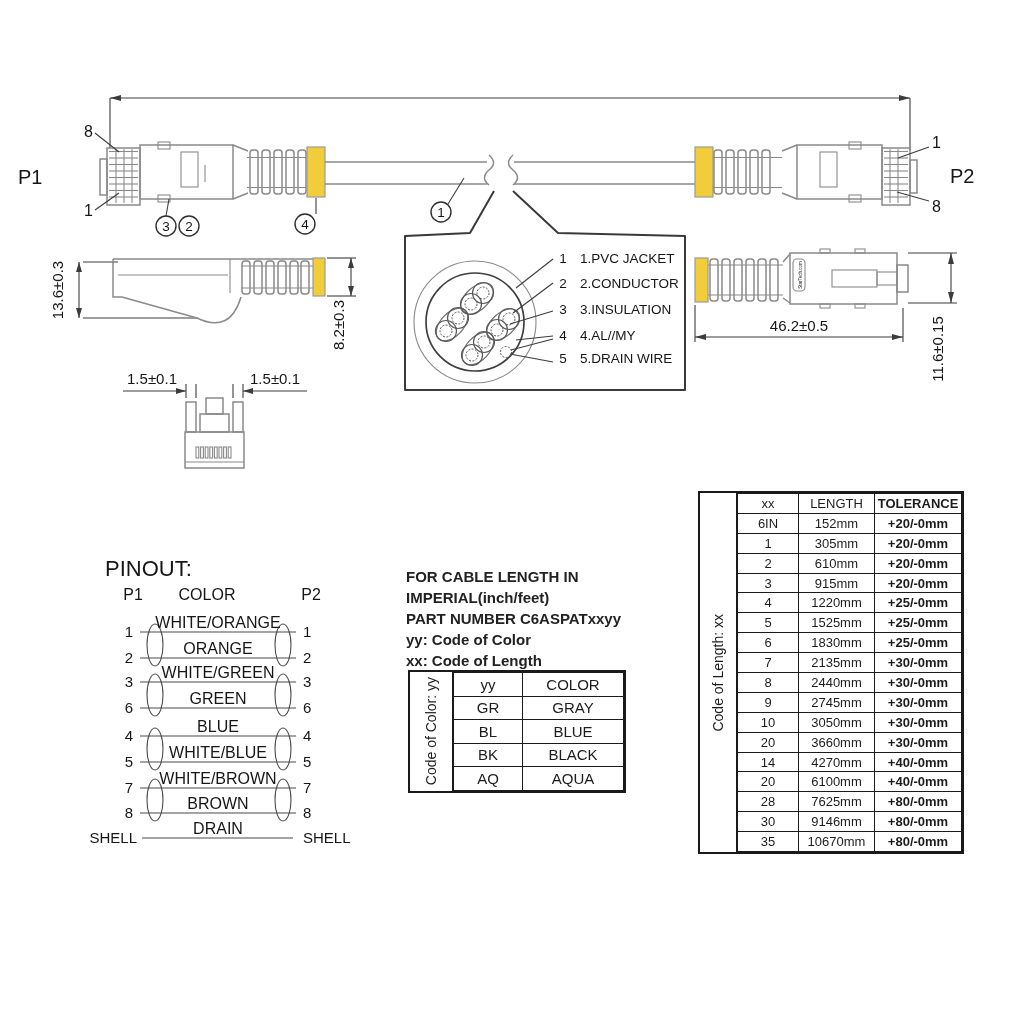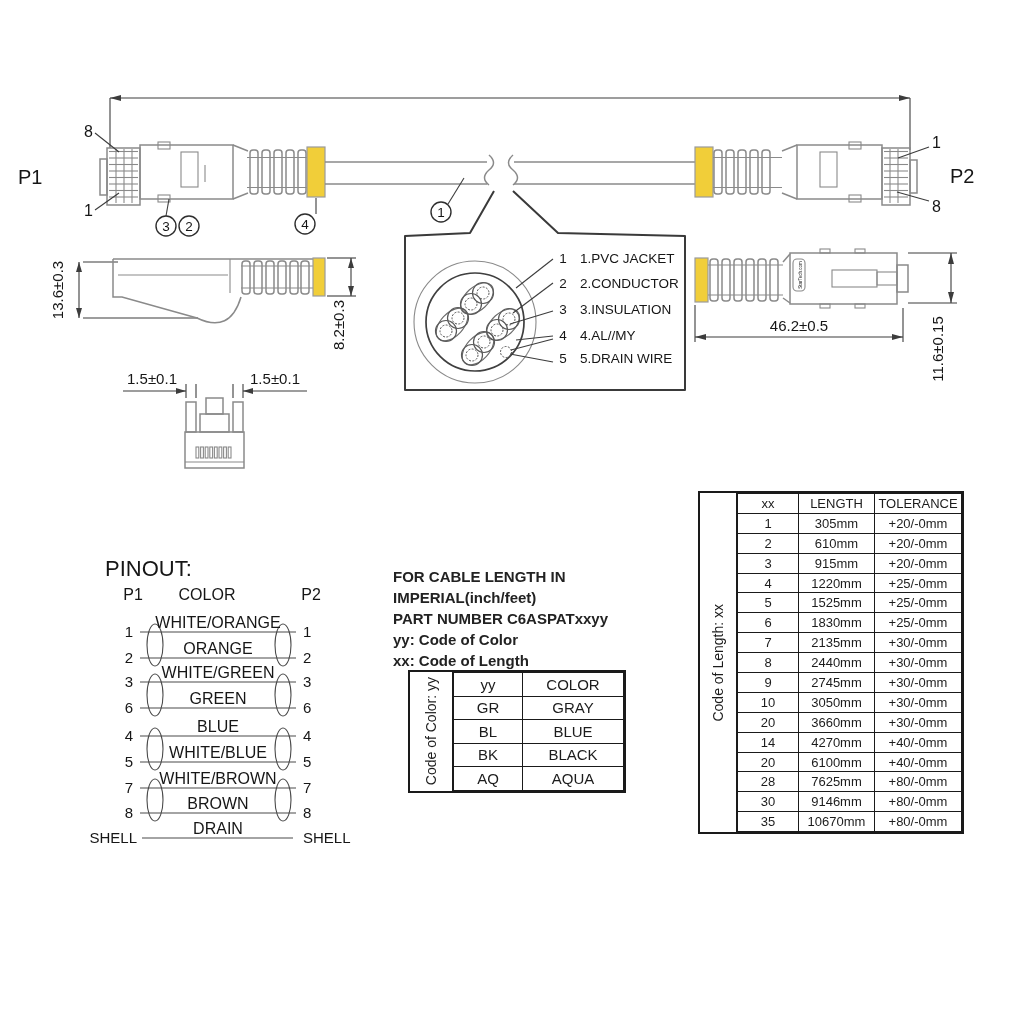--- a/index.html
+++ b/index.html
@@ -13,34 +13,34 @@
   .leader{stroke:#3c3c3c;stroke-width:1.1;fill:none;}
   .yl{fill:#f1ce39;stroke:#9b9b9b;stroke-width:1.2;}
   .boxline{stroke:#3a3a3a;stroke-width:2;fill:none;stroke-linejoin:round;}
   .xsec{stroke:#5a5a5a;stroke-width:1.2;fill:none;}
   .xsec-in{stroke:#555;stroke-width:1;fill:none;stroke-dasharray:2 1.4;}
   .pair{stroke:#6a6a6a;stroke-width:1.1;fill:none;}
   .pin{stroke:#4a4a4a;stroke-width:1.1;fill:none;}
   .callout-circle{fill:#fff;stroke:#2e2e2e;stroke-width:1.4;}
   .t13{font-size:13.5px;} .t15{font-size:15px;} .t16{font-size:16px;}
   .t20{font-size:20px;} .t22{font-size:22px;}
-  .notes{position:absolute;left:393px;top:566px;width:280px;font-size:15px;font-weight:600;line-height:21px;color:#222;}
+  .notes{position:absolute;left:406px;top:566px;width:280px;font-size:15px;font-weight:600;line-height:21px;color:#222;}
   .twrap{position:absolute;display:flex;background:#fff;border:2px solid #1a1a1a;}
   .side-label{display:flex;align-items:center;justify-content:center;border-right:1.5px solid #1a1a1a;font-size:14px;}
   .side-label span{writing-mode:vertical-rl;transform:rotate(180deg);white-space:nowrap;}
   table{border-collapse:collapse;}
   td,th{border:1.4px solid #1a1a1a;text-align:center;padding:0;font-weight:normal;}
   #color-table{left:408px;top:670px;}
   #color-table .side-label{width:42px;}
   #color-table td{height:22.5px;font-size:15px;}
   #color-table td:nth-child(1){width:68px;} #color-table td:nth-child(2){width:100px;}
   #length-table{left:698px;top:491px;}
   #length-table .side-label{width:36px;}
   #length-table td{height:18.9px;font-size:13px;}
-  #length-table td:nth-child(1){width:60px;} #length-table td:nth-child(2){width:75px;margin-top:8px;} #length-table td:nth-child(3){width:86px;}
+  #length-table td:nth-child(1){width:60px;} #length-table td:nth-child(2){width:75px;margin-top:8px;} #length-table td:nth-child(3){width:86px;font-weight:bold;}
 </style>
 </head>
 <body>
 
 <svg id="art" width="1024" height="1024" viewBox="0 0 1024 1024">
 
   <g>
     <line class="dim" x1="110" y1="98" x2="910" y2="98"></line>
     <polygon class="arrow" points="110,98 121,95 121,101"></polygon>
     <polygon class="arrow" points="910,98 899,95 899,101"></polygon>
@@ -404,20 +404,25 @@
     <span>Code of Length: xx</span>
   </div>
   <table>
     <tbody>
       <tr>
         <td>xx</td>
         <td>LENGTH</td>
         <td>TOLERANCE</td>
       </tr>
 
+        <tr>
+          <td>6IN</td>
+          <td>152mm</td>
+          <td>+20/-0mm</td>
+        </tr>
 
         <tr>
           <td>1</td>
           <td>305mm</td>
           <td>+20/-0mm</td>
         </tr>
 
         <tr>
           <td>2</td>
           <td>610mm</td>

